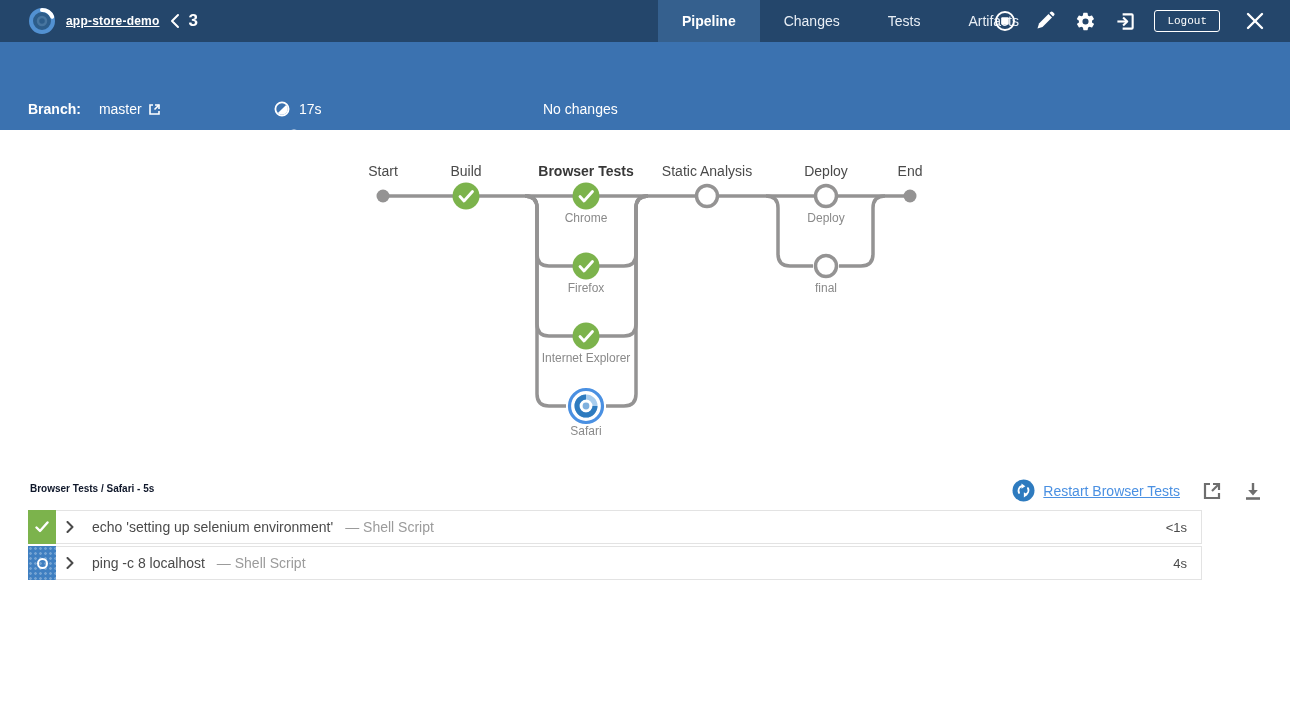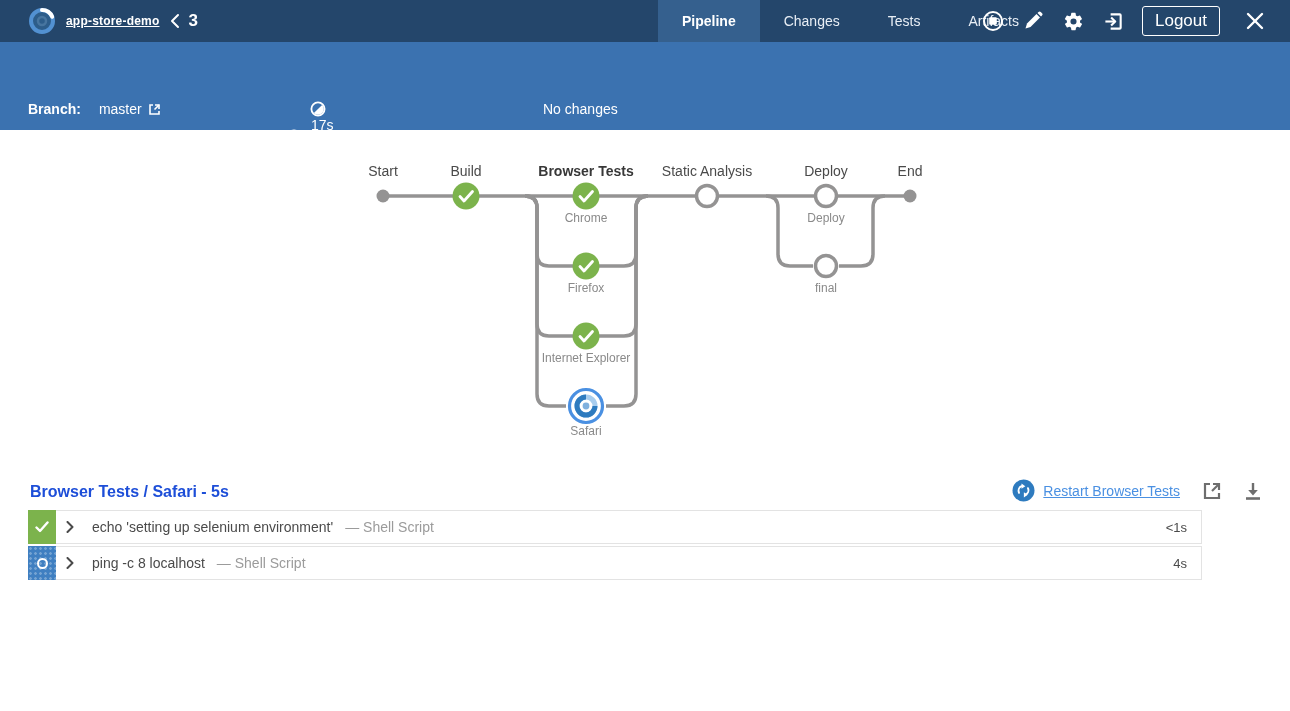--- a/index.html
+++ b/index.html
@@ -17,38 +17,38 @@
   .run-no { margin-left:8px; font-size:17px; font-weight:bold; }
 
   .tabs { position:absolute; left:658px; top:0; height:26px; display:flex; }
   .tab { height:42px; display:flex; align-items:center; padding:0 24px; font-size:14px;
          color:#e8eef5; cursor:pointer; }
   .tab.active { background:#35608e; font-weight:bold; color:#fff; }
 
   .top-icons { position:absolute; right:0; top:0; height:42px; display:flex; align-items:center; gap:18px; padding-right:24px; }
   .ticon { width:22px; height:22px; display:flex; align-items:center; justify-content:center; cursor:pointer; }
   .logout-btn { border:1px solid #fff; border-radius:3px; background:transparent; color:#fff;
-                font-size:17px; padding:4px 12px; font-family:Liberation Sans, sans-serif; cursor:pointer; }
+                font-size:11px; padding:4px 12px; font-family:Liberation Mono, monospace; cursor:pointer; }
   .close-x { margin-left:6px; }
 
   
   .subbar { position:absolute; left:0; top:42px; width:1290px; height:88px; background:#3b72b0; color:#fff; font-size:14px; }
   .sb { position:absolute; white-space:nowrap; display:flex; align-items:center; }
   .sb b { font-weight:bold; margin-right:10px; }
   .sb .val { font-weight:normal; }
   .ext-white { margin-left:6px; display:flex; cursor:pointer; }
 
   
   .graph-svg { position:absolute; left:0; top:115px; }
   .stage-label { position:absolute; transform:translateX(-50%); font-size:14px; color:#4a4a4a; white-space:nowrap; }
   .stage-label.bold { font-weight:bold; color:#383838; }
   .node-label { position:absolute; transform:translateX(-50%); font-size:12px; color:#8a8a8a; white-space:nowrap; }
 
   
-  .log-title { position:absolute; left:30px; top:483px; font-size:16px; font-weight:bold; color:#1d4ed8; }
+  .log-title { position:absolute; left:30px; top:483px; font-size:10px; font-weight:bold; color:#0f172a; }
   .log-controls { position:absolute; top:479px; right:28px; display:flex; align-items:center; }
   .restart-link { display:flex; align-items:center; cursor:pointer; }
   .restart-label { margin-left:8px; font-size:14px; color:#4a90e2; text-decoration:underline; }
   .panel-icon { margin-left:22px; cursor:pointer; display:flex; }
 
   .log-rows { position:absolute; left:28px; top:510px; width:1174px; }
   .log-row { display:flex; height:34px; margin-bottom:2px; cursor:pointer; background:#fff; }
   .row-strip { width:28px; height:34px; display:flex; align-items:center; justify-content:center; flex:0 0 28px; }
   .row-strip.success { background:#7cb34c; }
   .row-strip.running { background:#3f7fc1;
@@ -134,21 +134,21 @@
           <polyline points="7,2 11,2 11,6" fill="none" stroke="#fff" stroke-width="1.6"></polyline>
           <line x1="11" y1="2" x2="6.5" y2="6.5" stroke="#fff" stroke-width="1.6"></line>
         </svg>
       </span>
     </div>
     <div class="sb" style="left:28px; top:87px;">
       <b>Commit:</b>
       <span class="val" style="margin-left:4px;">55347d4</span>
     </div>
 
-    <div class="sb" style="left:302px; top:59px;flex-direction:column;">
+    <div class="sb" style="left:274px; top:59px;">
       <span style="display:flex;">
         <svg width="16" height="16" viewBox="0 0 16 16">
           <circle cx="8" cy="8" r="6.6" fill="none" stroke="#fff" stroke-width="1.8"></circle>
           <path d="M8 2.2 A5.8 5.8 0 0 1 8 13.8 Z" fill="#fff" transform="rotate(45 8 8)"></path>
         </svg>
       </span>
       <span style="margin-left:9px;">17s</span>
     </div>
     <div class="sb" style="left:286px; top:87px;">
       <span style="display:flex;">

